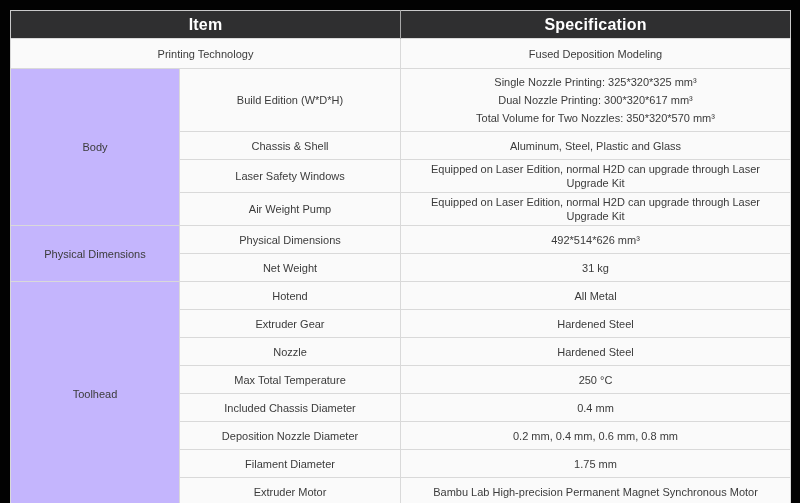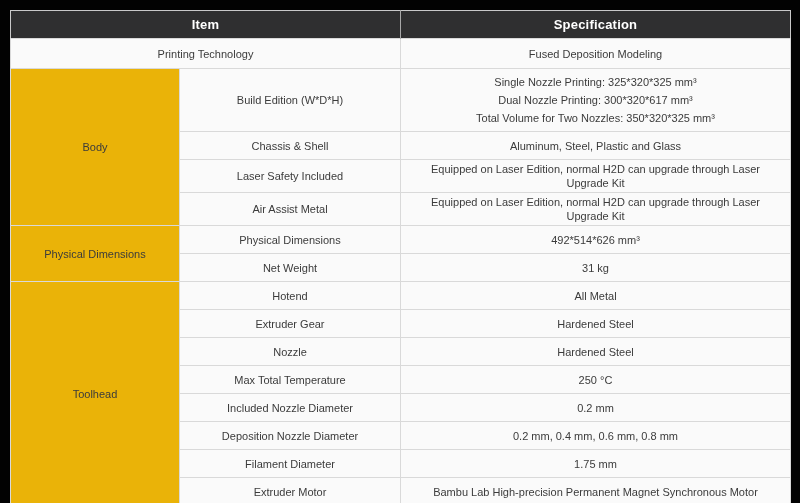--- a/index.html
+++ b/index.html
@@ -22,21 +22,21 @@
     table-layout: fixed;
     background: #fafafa;
     border: 1px solid #c9c9c9;
   }
   col.c1 { width: 169px; }
   col.c2 { width: 221px; }
   col.c3 { width: 390px; }
   th {
     background: #2f2f30;
     color: #ffffff;
-    font-size: 13px;
+    font-size: 16px;
     font-weight: 700;
     height: 28px;
     text-align: center;
     vertical-align: middle;
     padding: 0 6px;
     letter-spacing: 0.2px;
   }
   th.first { border-right: 1px solid #a8a8a8; }
   td {
     border: 1px solid #d9d9d9;
@@ -44,21 +44,21 @@
     color: #3b3b3b;
     text-align: center;
     vertical-align: middle;
     padding: 2px 10px;
     height: 28px;
     line-height: 14px;
   }
   tr.row-tall td { height: 30px; }
   td.multiline { height: 60px; padding: 4px 10px; text-align: center; }
   td.multiline div { line-height: 18px; }
-  td.category { background: #eab308; }
+  td.category { background: #c4b5fd; }
 </style>
 </head>
 <body>
 
 <div class="page">
   <table class="spec-table">
     <colgroup>
         <col class="c1">
         <col class="c2">
         <col class="c3">
@@ -75,33 +75,33 @@
         <td colspan="2">Printing Technology</td>
         <td>Fused Deposition Modeling</td>
       </tr>
 
       <tr>
         <td rowspan="4" class="category">Body</td>
         <td>Build Edition (W*D*H)</td>
         <td class="multiline">
           <div>Single Nozzle Printing: 325*320*325 mm³</div>
           <div>Dual Nozzle Printing: 300*320*617 mm³</div>
-          <div>Total Volume for Two Nozzles: 350*320*325 mm³</div>
+          <div>Total Volume for Two Nozzles: 350*320*570 mm³</div>
         </td>
       </tr>
       <tr>
         <td>Chassis &amp; Shell</td>
         <td>Aluminum, Steel, Plastic and Glass</td>
       </tr>
       <tr>
-        <td>Laser Safety Included</td>
+        <td>Laser Safety Windows</td>
         <td>Equipped on Laser Edition, normal H2D can upgrade through Laser Upgrade Kit</td>
       </tr>
       <tr>
-        <td>Air Assist Metal</td>
+        <td>Air Weight Pump</td>
         <td>Equipped on Laser Edition, normal H2D can upgrade through Laser Upgrade Kit</td>
       </tr>
 
       <tr>
         <td rowspan="2" class="category">Physical Dimensions</td>
         <td>Physical Dimensions</td>
         <td>492*514*626 mm³</td>
       </tr>
       <tr>
         <td>Net Weight</td>
@@ -119,22 +119,22 @@
       </tr>
       <tr>
         <td>Nozzle</td>
         <td>Hardened Steel</td>
       </tr>
       <tr>
         <td>Max Total Temperature</td>
         <td>250 °C</td>
       </tr>
       <tr>
-        <td>Included Nozzle Diameter</td>
-        <td>0.2 mm</td>
+        <td>Included Chassis Diameter</td>
+        <td>0.4 mm</td>
       </tr>
       <tr>
         <td>Deposition Nozzle Diameter</td>
         <td>0.2 mm, 0.4 mm, 0.6 mm, 0.8 mm</td>
       </tr>
       <tr>
         <td>Filament Diameter</td>
         <td>1.75 mm</td>
       </tr>
       <tr>

